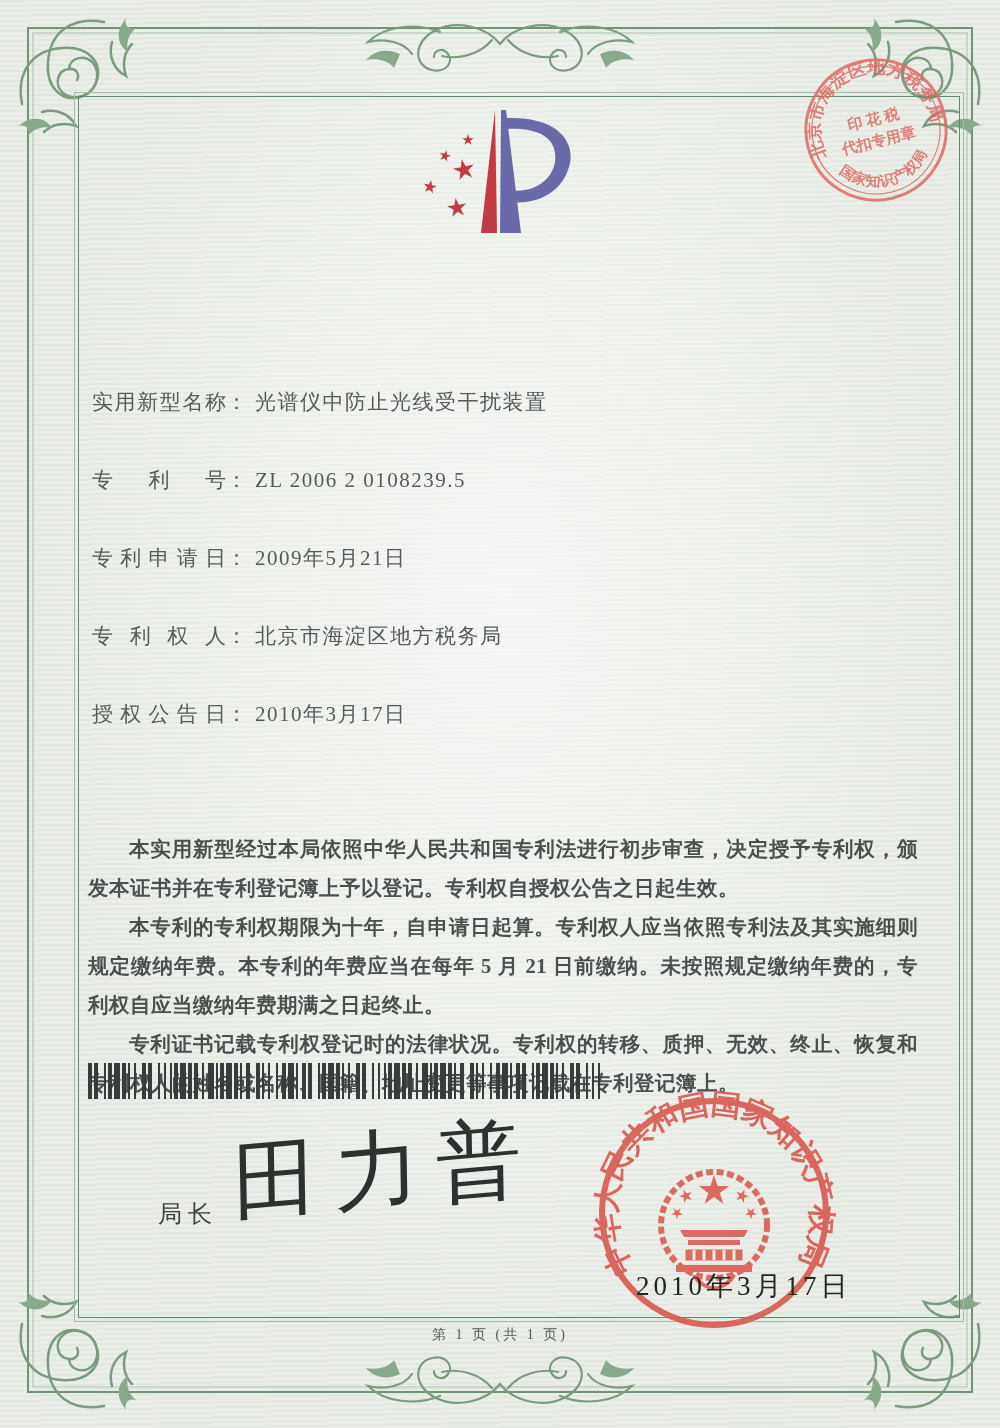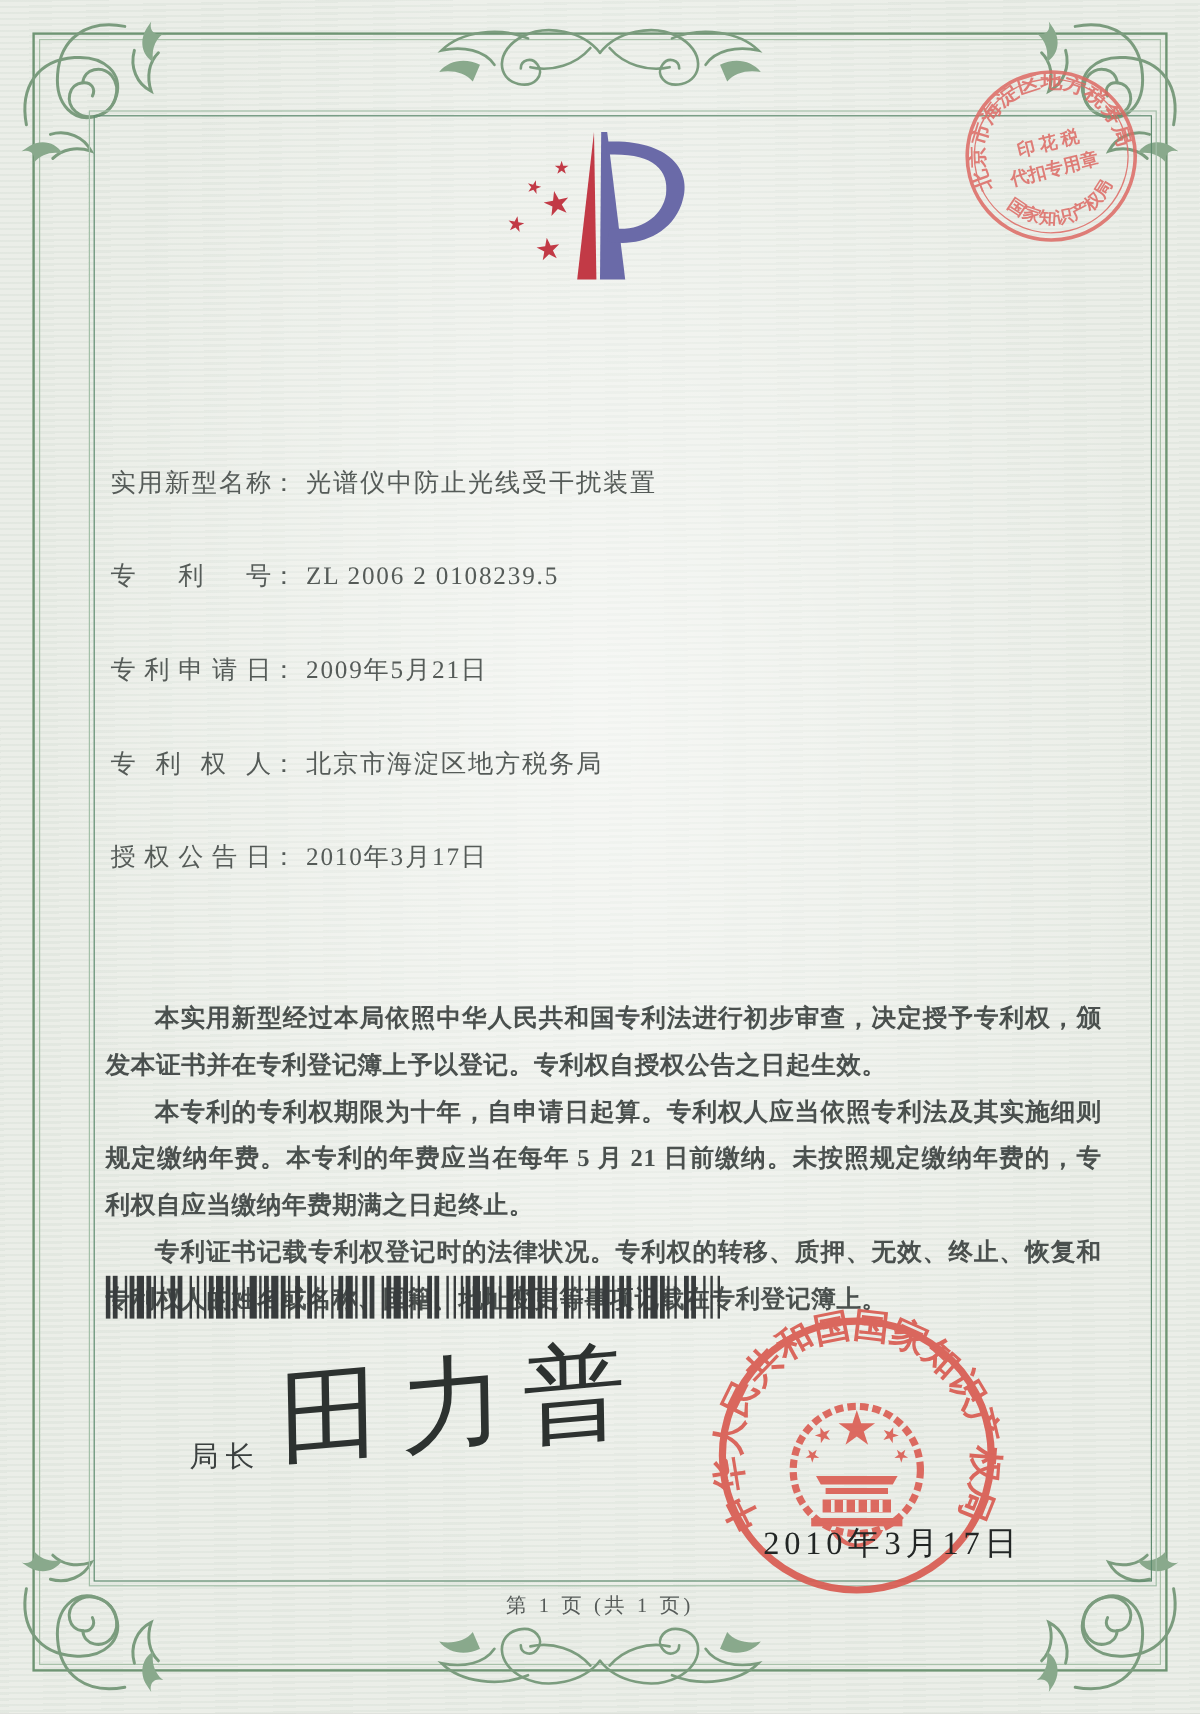--- a/index.html
+++ b/index.html
@@ -32,21 +32,21 @@
     text-align:justify;color:#4a504e;font-weight:bold;}
   .body-text p{margin:0 0 0 0;text-indent:2em;letter-spacing:.5px;}
   .barcode{position:absolute;left:88px;top:1063px;width:514px;height:36px;overflow:hidden;white-space:nowrap;font-size:0;}
   .barcode i{display:inline-block;height:100%;background:#383c3d;}
   .juzhang{position:absolute;left:158px;top:1198px;font-size:24px;letter-spacing:6px;color:#3c4140;}
   .signature{position:absolute;left:232px;top:1112px;font-size:86px;color:#2d3230;
     letter-spacing:16px;transform:rotate(-5deg) skewX(-4deg);font-weight:500;}
   .seal{position:absolute;left:583px;top:1082px;width:262px;height:262px;opacity:.92;}
   .seal text{font-family:"Liberation Serif","DejaVu Serif",serif;fill:#d95c52;font-weight:bold;}
   .seal-date{position:absolute;left:636px;top:1268px;font-size:27px;letter-spacing:4px;color:#222625;}
-  .footer{position:absolute;left:0;top:1326px;width:100%;text-align:center;font-size:17px;
+  .footer{position:absolute;left:0;top:1326px;width:100%;text-align:center;font-size:14px;
     letter-spacing:3px;color:#565b59;}
 </style>
 </head>
 <body>
 
 <div class="paper">
 
   <svg class="border-art" viewBox="0 0 1000 1428">
     <defs>
       <g id="cornerOrn" fill="none" stroke="#7b9c7e" stroke-width="2.5" stroke-linecap="round">

